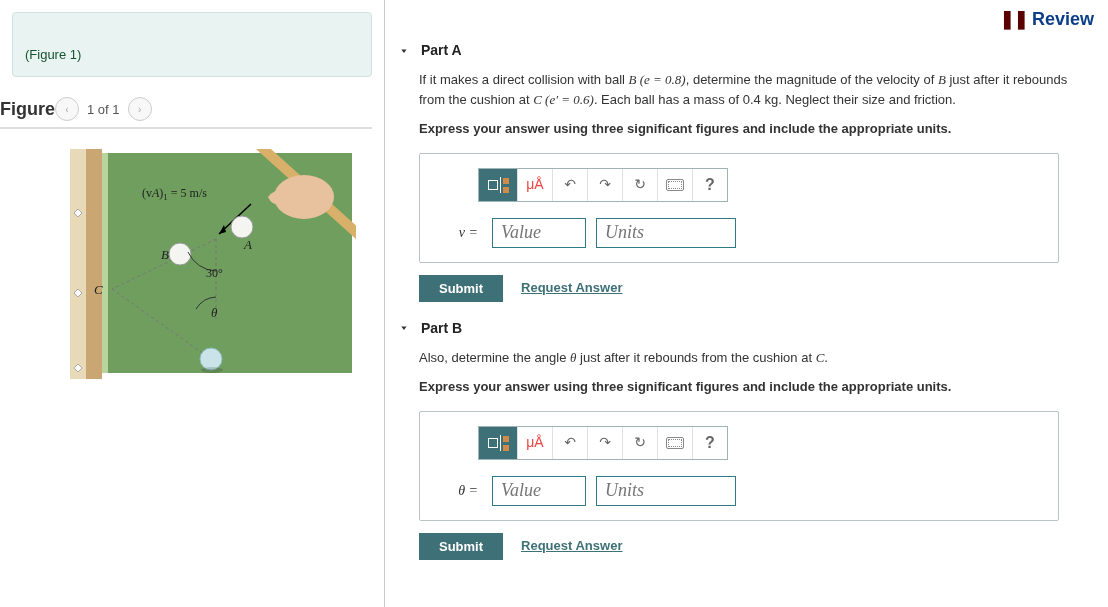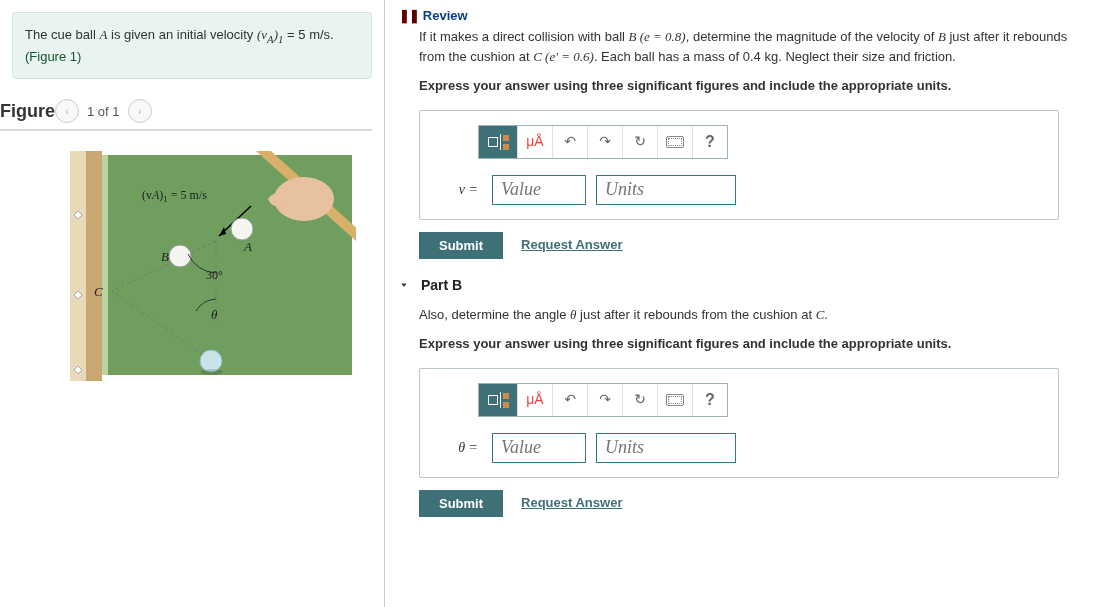--- a/index.html
+++ b/index.html
@@ -54,23 +54,23 @@
     display: flex;
     justify-content: center;
     padding: 8px 0 0 40px;
   }
   .right-pane {
     flex: 1;
     padding: 8px 14px;
     box-sizing: border-box;
   }
   .review {
-    text-align: left;
+    text-align: right;
     color: #0a3e86;
-    font-size: 13px;
+    font-size: 18px;
     font-weight: bold;
     padding-bottom: 4px;
   }
   .review .bars { color: #5a0000; letter-spacing: -1px; margin-right: 4px;}
   .part {
     margin-bottom: 18px;
     padding-left: 20px;
   }
   .part-header {
     display: flex;
@@ -197,23 +197,21 @@
   .frac-glyph .c2 { width:6px;height:6px;background:#d08a4a;margin-top:2px; }
   .frac-glyph .divider{ width:0;height:16px;border-left:1px solid #fff;margin:0 1px;}
 </style>
 </head>
 <body>
 
 <div class="container">
 
   <div class="left-pane">
     <div class="problem-stmt">
-      <span>
-        <span>The cue ball </span><span class="math-it">A</span><span> is given an initial velocity </span><span class="math-it">(v<sub>A</sub>)<sub>1</sub></span><span> = 5 m/s.</span>
-      </span><br>
+      <br>
       <a href="#" class="link">(Figure 1)</a>
     </div>
 
     <div class="figure-section">
       <div class="figure-header">
         <div class="figure-title">Figure</div>
         <div class="pager">
           <div class="arrow">‹</div>
           <span>1 of 1</span>
           <div class="arrow">›</div>
@@ -266,20 +264,24 @@
       </div>
     </div>
   </div>
 
   <div class="right-pane">
     <div class="review">
       <span class="bars">❚❚</span><span>Review</span>
     </div>
 
     <div class="part">
+      <div class="part-header">
+        <span class="caret">▼</span>
+        <span>Part A</span>
+      </div>
       <div class="part-body">
         <span>If it makes a direct collision with ball </span><span class="math-it">B</span><span class="math-it"> (e = 0.8)</span><span>, determine the magnitude of the velocity of </span><span class="math-it">B</span><span> just after it rebounds from the cushion at </span><span class="math-it">C</span><span class="math-it"> (e′ = 0.6)</span><span>. Each ball has a mass of 0.4 kg. Neglect their size and friction.</span>
         <div class="instr-bold">Express your answer using three significant figures and include the appropriate units.</div>
 
         <div class="answer-container">
           <div class="toolbar">
             <div class="tool tool-fraction">
               <span class="frac-glyph">
                 <span class="c1"></span>
                   <span class="divider"></span>

